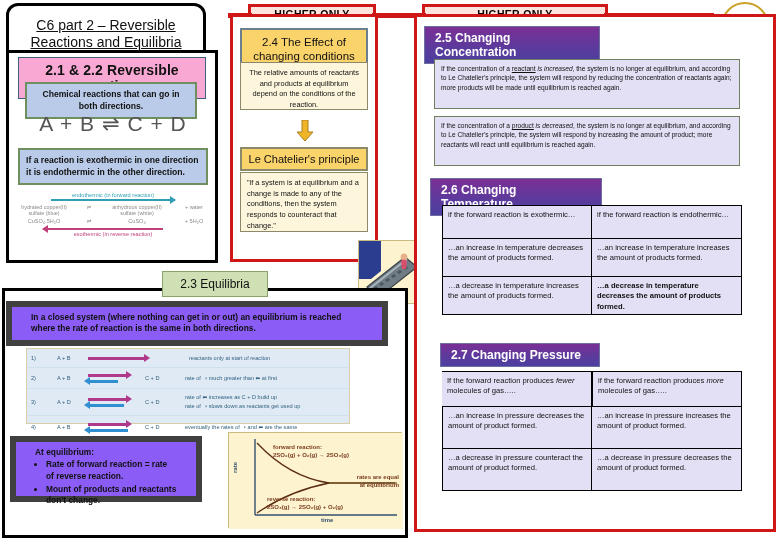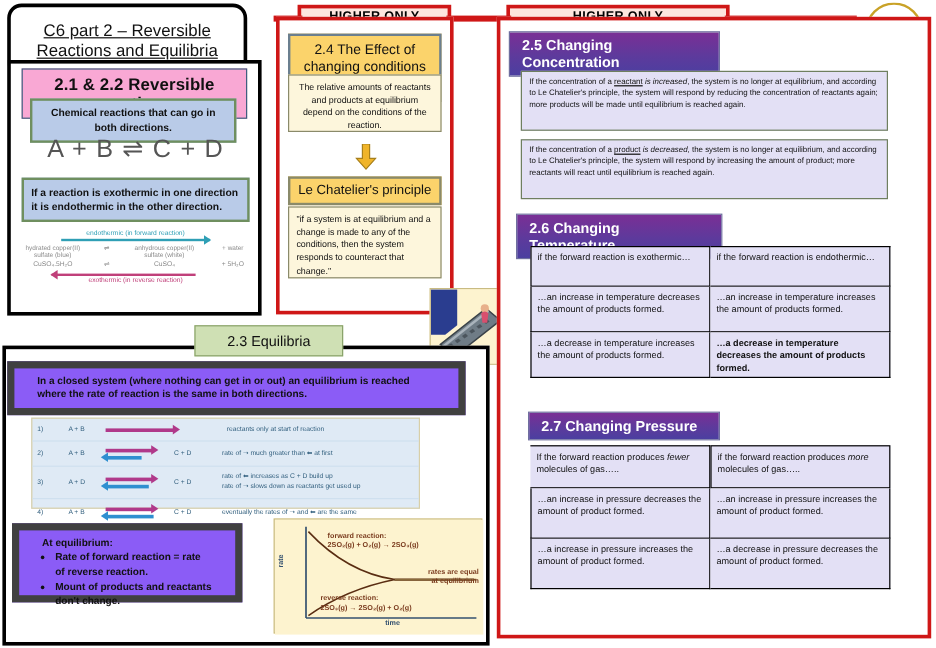--- a/index.html
+++ b/index.html
@@ -209,28 +209,28 @@
       </div>
       <div class="cell" style="width:150px;height:36px;">
         <span>if the forward reaction produces </span><em>more</em><span> molecules of gas…..</span>
       </div>
     </div>
     <div style="display:flex;">
       <div class="cell" style="width:150px;height:42px;border-top:0;">…an increase in pressure decreases the amount of product formed.</div>
       <div class="cell" style="width:150px;height:42px;border-top:0;border-left:0;">…an increase in pressure increases the amount of product formed.</div>
     </div>
     <div style="display:flex;">
-      <div class="cell" style="width:150px;height:42px;border-top:0;">…a increase in pressure increases the amount of product formed.</div>
+      <div class="cell" style="width:150px;height:42px;border-top:0;">…a decrease in pressure counteract the amount of product formed.</div>
       <div class="cell" style="width:150px;height:42px;border-top:0;border-left:0;">…a decrease in pressure decreases the amount of product formed.</div>
     </div>
   </div>
 
   <div class="abs blk" style="left:2px;top:288px;width:406px;height:250px;"></div>
 
-  <div class="abs hdr-green" style="left:162px;top:271px;width:124px;">2.3 Equilibria</div>
+  <div class="abs hdr-green" style="left:162px;top:271px;width:106px;">2.3 Equilibria</div>
 
   <div class="abs box-greenlt" style="left:6px;top:301px;width:382px;">In a closed system (where nothing can get in or out) an equilibrium is reached where the rate of reaction is the same in both directions.</div>
 
   <div class="abs steps" style="left:26px;top:348px;width:324px;height:76px;">
     <div class="row" style="height:14px;">
       <span style="width:26px;">1)</span>
       <span style="width:28px;">A + B</span>
       <span class="ar f" style="width:58px;"></span>
       <span style="width:40px;"></span>
       <span>reactants only at start of reaction</span>

